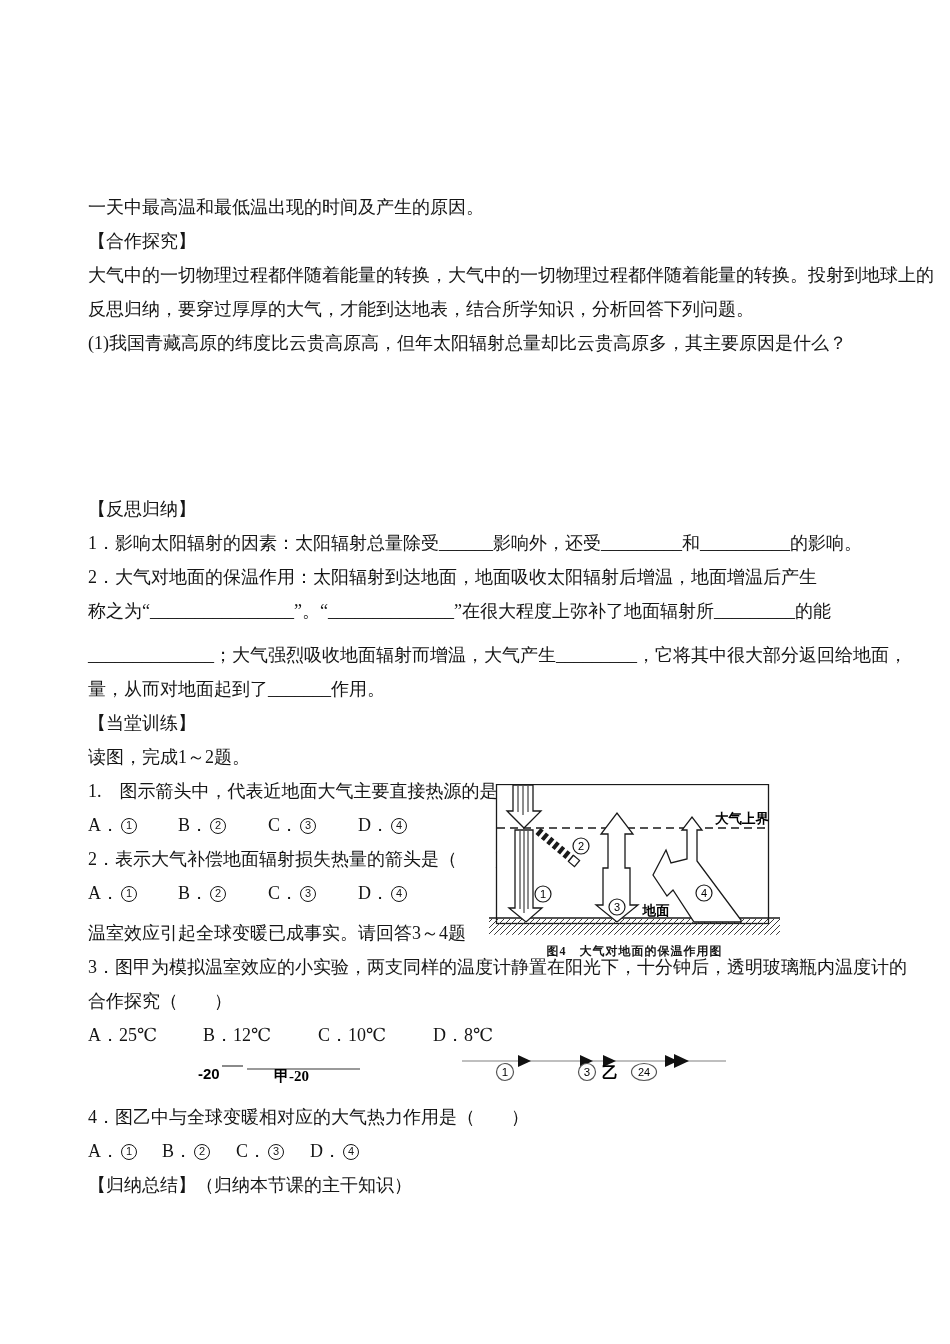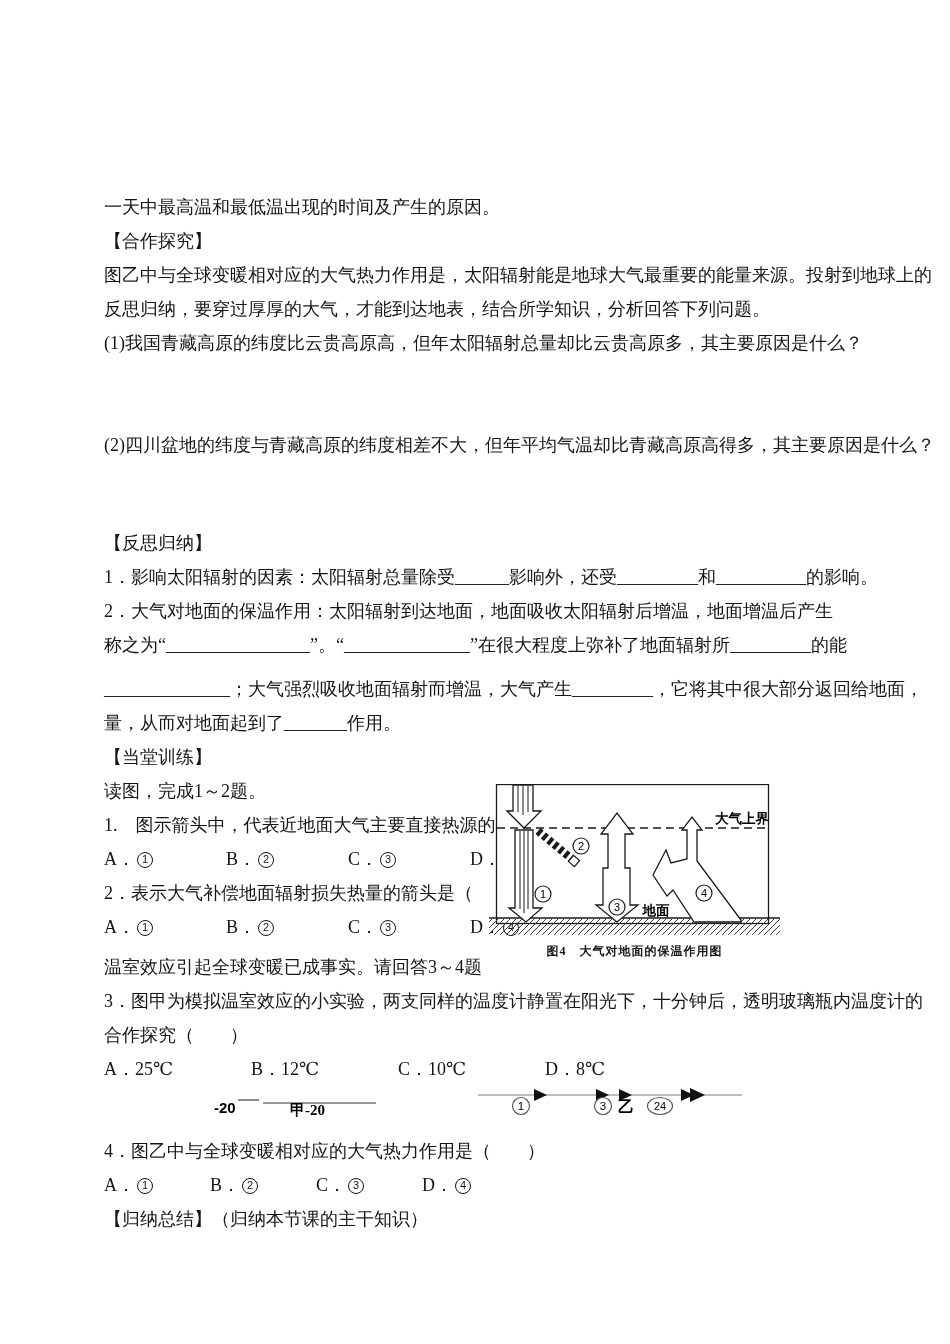--- a/index.html
+++ b/index.html
@@ -3,27 +3,27 @@
 <meta charset="utf-8">
 <style>
   * { box-sizing: border-box; margin: 0; padding: 0; }
   html, body { background: #ffffff; }
   body {
     width: 950px; height: 1344px;
     font-family: "Liberation Serif", "DejaVu Serif", serif;
     color: #151515;
   }
   .page { position: relative; width: 950px; height: 1344px; overflow: hidden; background: #fff; }
-  .content { position: absolute; left: 104px; top: 190px; width: 786px; font-size: 18px; }
+  .content { position: absolute; left: 88px; top: 190px; width: 786px; font-size: 18px; }
   .line { height: 34px; line-height: 34px; white-space: nowrap; }
   .spacer-a { height: 68px; }
   .spacer-b { height: 64px; }
   .mt10 { margin-top: 10px; }
   .mt6 { margin-top: 6px; }
-  .opts { display: flex; height: 34px; line-height: 34px; gap: 32px; }
+  .opts { display: flex; height: 34px; line-height: 34px; }
   .opt { white-space: nowrap; }
   .w90 { width: 90px; }
   .w112 { width: 115px; }
   .w72 { width: 74px; }
   .circ {
     display: inline-flex; align-items: center; justify-content: center;
     width: 16px; height: 16px; border: 1px solid #151515; border-radius: 50%;
     font-size: 11px; line-height: 1; vertical-align: 2px; margin-left: 2px;
     font-family: "Liberation Sans", sans-serif;
   }
@@ -41,25 +41,24 @@
 </head>
 <body>
 
 <div class="page">
 
   <div class="content">
 
     <div class="line">一天中最高温和最低温出现的时间及产生的原因。</div>
 
     <div class="line">【合作探究】</div>
-    <div class="line">图乙中与全球变暖相对应的大气热力作用是，太阳辐射能是地球大气最重要的能量来源。投射到地球上的</div>
+    <div class="line">大气中的一切物理过程都伴随着能量的转换，大气中的一切物理过程都伴随着能量的转换。投射到地球上的</div>
     <div class="line">反思归纳，要穿过厚厚的大气，才能到达地表，结合所学知识，分析回答下列问题。</div>
     <div class="line">(1)我国青藏高原的纬度比云贵高原高，但年太阳辐射总量却比云贵高原多，其主要原因是什么？</div>
     <div class="spacer-a"></div>
-    <div class="line">(2)四川盆地的纬度与青藏高原的纬度相差不大，但年平均气温却比青藏高原高得多，其主要原因是什么？</div>
     <div class="spacer-b"></div>
 
     <div class="line">【反思归纳】</div>
     <div class="line">1．影响太阳辐射的因素：太阳辐射总量除受______影响外，还受_________和__________的影响。</div>
     <div class="line">2．大气对地面的保温作用：太阳辐射到达地面，地面吸收太阳辐射后增温，地面增温后产生</div>
     <div class="line">称之为“________________”。“______________”在很大程度上弥补了地面辐射所_________的能</div>
     <div class="line mt10">______________；大气强烈吸收地面辐射而增温，大气产生_________，它将其中很大部分返回给地面，</div>
     <div class="line">量，从而对地面起到了_______作用。</div>
 
     <div class="line">【当堂训练】</div>

